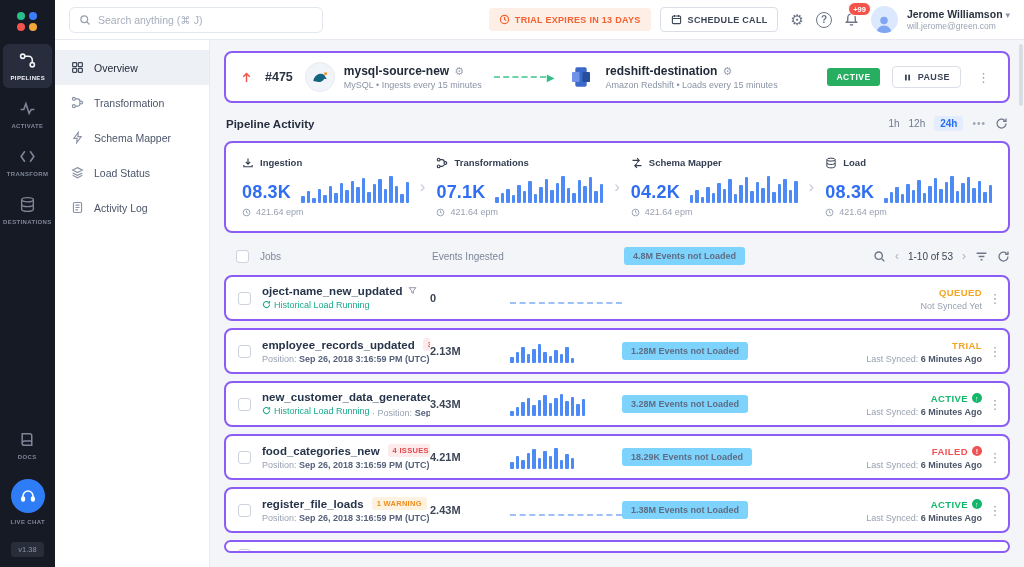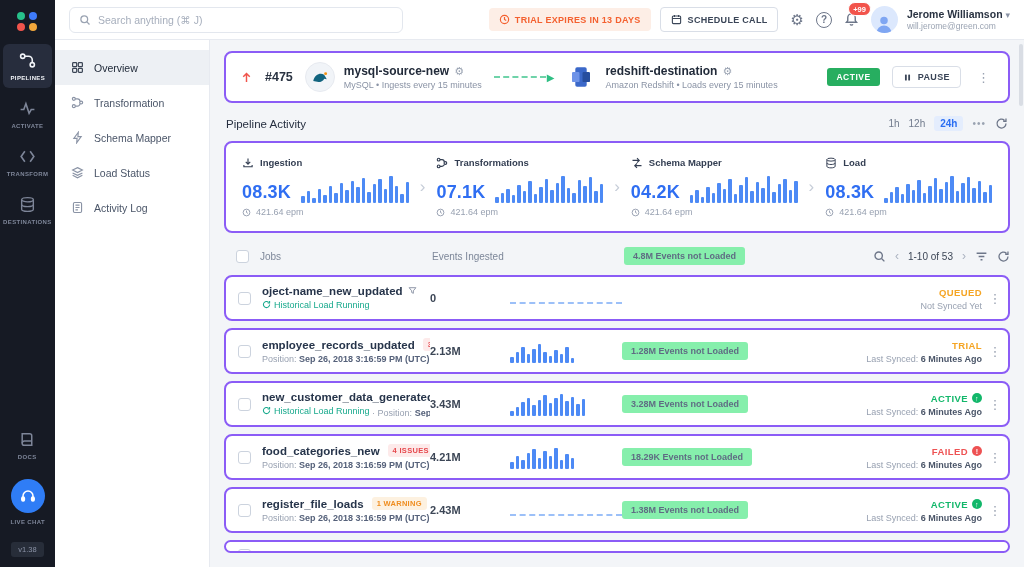--- a/index.html
+++ b/index.html
@@ -17,21 +17,21 @@
   .rib-item{width:49px;margin:2px 0;padding:8px 0 7px;display:flex;flex-direction:column;align-items:center;gap:5px;color:#7e8699;cursor:pointer;border-radius:6px}
   .rib-item .rlbl{font-size:6.5px;letter-spacing:.4px;font-weight:bold;white-space:nowrap;transform:scale(.92)}
   .rib-item.active{background:#272d3d;color:#f2f4f8}
   .rib-spacer{flex:1}
   .livechat-circle{width:34px;height:34px;border-radius:50%;background:#2f7df6;display:flex;align-items:center;justify-content:center;color:#fff}
   .version{margin:8px 0 10px;background:#272d39;color:#8b93a7;font-size:7.5px;padding:3px 7px;border-radius:3px}
 
   
   .rightside{flex:1;display:flex;flex-direction:column;min-width:0}
   .topbar{height:40px;background:#fff;border-bottom:1px solid #e7eaf0;display:flex;align-items:center;padding:0 14px;gap:9px;flex-shrink:0}
-  .search{width:334px;height:26px;border:1px solid #e3e7ee;border-radius:6px;display:flex;align-items:center;gap:7px;padding:0 9px;color:#9aa3b2;background:#fff}
+  .search{width:254px;height:26px;border:1px solid #e3e7ee;border-radius:6px;display:flex;align-items:center;gap:7px;padding:0 9px;color:#9aa3b2;background:#fff}
   .search input{border:0;outline:0;flex:1;font-size:10.5px;color:#3c4656;font-family:inherit;background:transparent}
   .search input::placeholder{color:#a6aebc}
   .spacer{flex:1}
   .trial{background:#fdeee6;color:#f4602f;font-weight:bold;font-size:9px;letter-spacing:.3px;padding:6px 10px;border-radius:4px;display:flex;gap:5px;align-items:center;white-space:nowrap}
   .sched{border:1px solid #d9dee7;border-radius:4px;padding:6px 10px;font-weight:bold;font-size:9px;letter-spacing:.3px;color:#3a4557;display:flex;gap:6px;align-items:center;background:#fff;cursor:pointer;font-family:inherit;white-space:nowrap}
   .icon-btn{color:#6d7689;position:relative;padding:2px 3px;cursor:pointer;display:flex;align-items:center}
   .gearchar{font-size:15px;line-height:1}
   .help{width:16px;height:16px;border:1.4px solid #6d7689;border-radius:50%;font-size:10px;font-weight:bold;justify-content:center}
   .badge99{position:absolute;top:-8px;right:-9px;background:#f2544c;color:#fff;font-size:7.5px;font-weight:bold;border-radius:7px;padding:1.5px 4px;border:1.5px solid #fff}
   .avatar{width:27px;height:27px;border-radius:50%;background:#dce8fd;display:flex;align-items:flex-end;justify-content:center;overflow:hidden;cursor:pointer}
@@ -61,21 +61,21 @@
   .node-txt .nsub{font-size:9px;color:#8a93a5;margin-top:2px}
   .ngear{color:#9aa3b2;font-size:11px;cursor:pointer}
   .dasharrow{display:flex;align-items:center;color:#2fbf84}
   .dasharrow .dl{width:52px;border-top:2px dashed #6fd3a9}
   .dasharrow .dh{font-size:10px;margin-left:1px}
   .activepill{background:#27ae60;color:#fff;font-size:8.5px;font-weight:bold;letter-spacing:.5px;padding:4px 9px;border-radius:3px}
   .pausebtn{border:1px solid #d9dee7;background:#fff;border-radius:4px;padding:5px 10px;font-weight:bold;font-size:9px;letter-spacing:.4px;color:#3a4557;display:flex;align-items:center;gap:6px;cursor:pointer;font-family:inherit}
   .kebab{color:#9aa3b2;font-size:13px;cursor:pointer;padding:0 4px;text-align:center}
 
   .act-row{display:flex;align-items:center;margin:13px 2px 10px;gap:9px}
-  .act-title{font-weight:normal;font-size:11.5px;color:#262f40}
+  .act-title{font-weight:bold;font-size:11.5px;color:#262f40}
   .ranges{margin-left:auto;display:flex;gap:9px;align-items:center;color:#707a8c;font-size:10px}
   .range{cursor:pointer}
   .range.sel{background:#e4edfd;color:#2a6ef2;padding:2px 6px;border-radius:3px;font-weight:bold}
   .dots3{color:#9aa3b2;cursor:pointer;letter-spacing:1px}
   .ic-act{color:#6d7689;cursor:pointer;display:flex}
 
   .stats{display:flex;align-items:stretch;padding:12px 6px;height:92px}
   .stat{flex:1;padding:2px 10px;display:flex;flex-direction:column;justify-content:space-between;min-width:0}
   .stat-h{display:flex;gap:6px;font-size:9.5px;font-weight:bold;color:#333e52}
   .stat-mid{display:flex;align-items:flex-end;gap:10px}
@@ -90,21 +90,21 @@
   
   .jobs-h{display:flex;align-items:center;margin:14px 0 10px;color:#7d8799;font-size:10px}
   .c-check{width:36px;display:flex;justify-content:center;flex-shrink:0}
   .c-name{flex:1;min-width:0}
   .c-events{width:80px;flex-shrink:0}
   .c-spark{width:112px;flex-shrink:0;display:flex;align-items:center}
   .c-pill{width:185px;flex-shrink:0}
   .c-status{width:175px;flex-shrink:0;text-align:right}
   .c-kebab{width:26px;flex-shrink:0;text-align:center}
   .checkbox{width:13px;height:13px;border:1px solid #ccd3de;border-radius:3px;background:#fff;cursor:pointer}
-  .graypill{display:inline-block;background:#86efac;color:#5f6c83;font-weight:bold;font-size:9px;padding:4px 9px;border-radius:3px;white-space:nowrap}
+  .graypill{display:inline-block;background:#7dd3fc;color:#5f6c83;font-weight:bold;font-size:9px;padding:4px 9px;border-radius:3px;white-space:nowrap}
   .h-right{width:201px;flex-shrink:0;display:flex;align-items:center;justify-content:flex-end;gap:9px;color:#6d7689}
   .pagetxt{color:#3c4656;font-size:10px;white-space:nowrap}
   .pchev{color:#aab2c0;font-size:12px;cursor:pointer}
 
   .row{display:flex;align-items:center;height:46px;margin-bottom:7px}
   .row.partial{height:13px;overflow:hidden;margin-bottom:0;align-items:flex-start;padding-top:7px}
   .jname{font-size:11.5px;font-weight:bold;color:#26344a;display:flex;align-items:center;gap:5px;white-space:nowrap;overflow:hidden}
   .jname .fico{color:#8a93a5;display:flex}
   .jsub{font-size:9px;color:#98a1b1;margin-top:3px;white-space:nowrap;overflow:hidden}
   .running{color:#17a98c;display:inline-flex;align-items:center;gap:3px}

